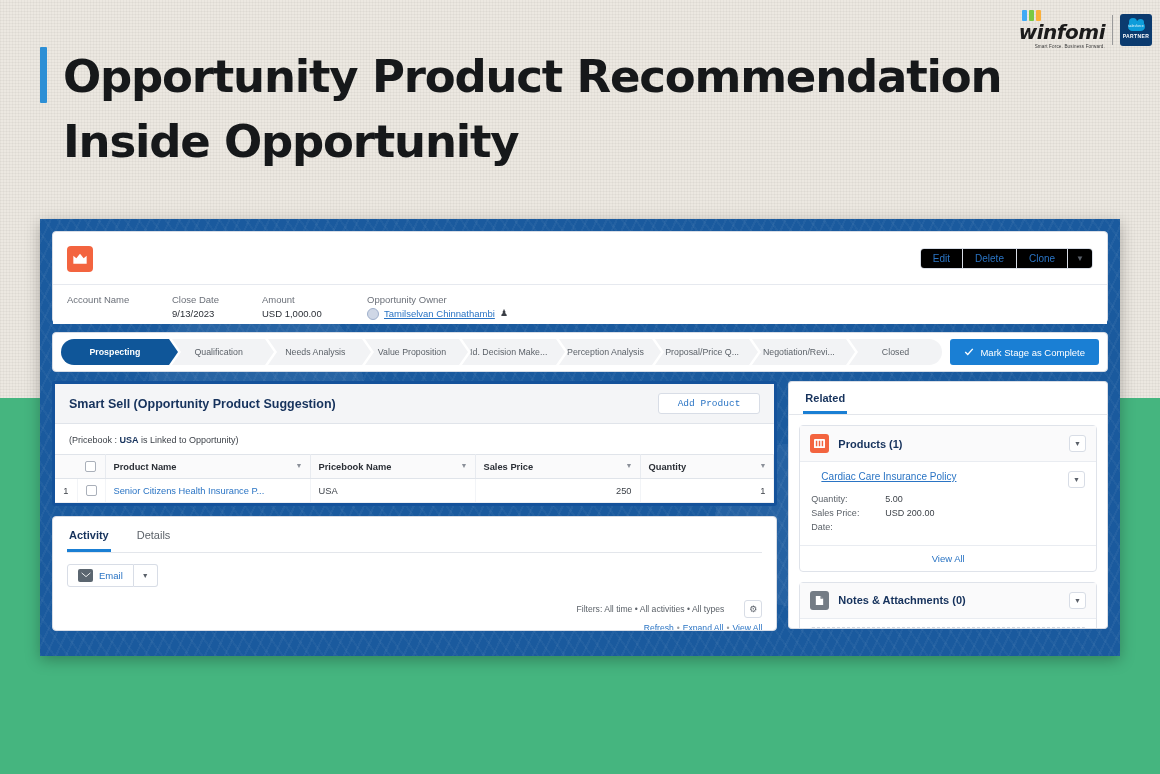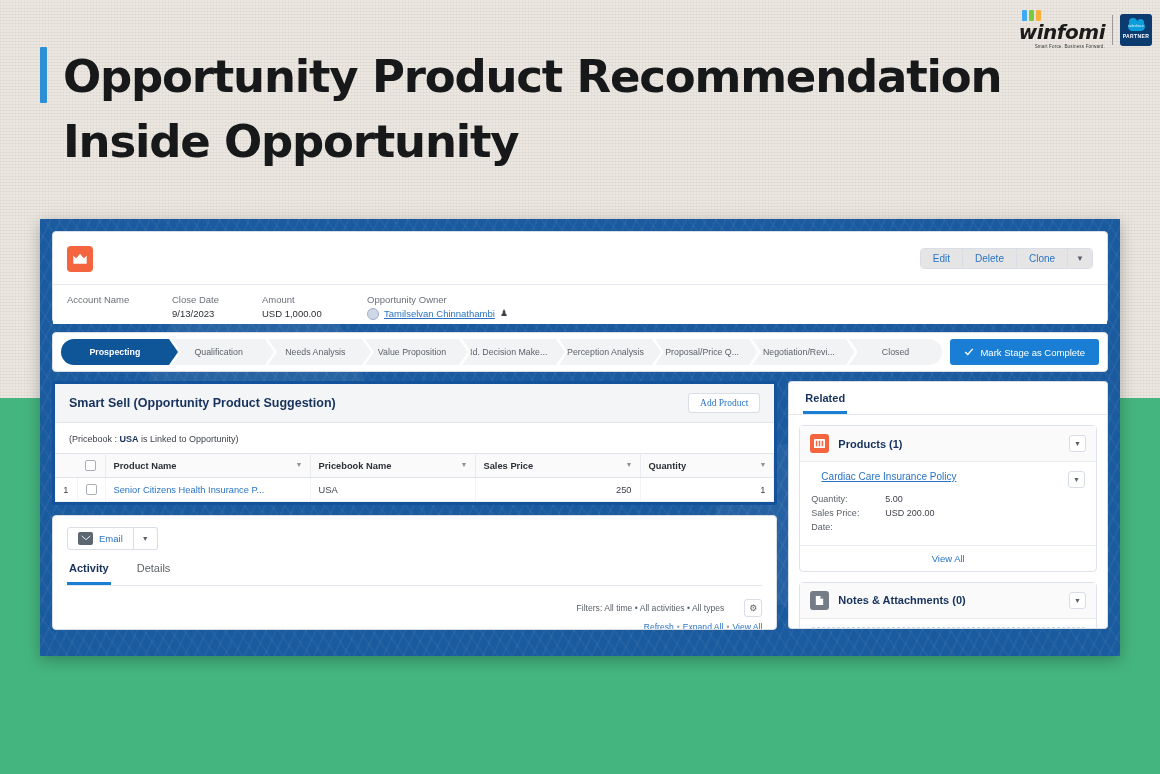--- a/index.html
+++ b/index.html
@@ -82,21 +82,21 @@
   #rh-left { display:flex; align-items:center; gap:11px; }
   .crown-icon {
     width:26px; height:26px; border-radius:4px; background:#f3643f;
     display:flex; align-items:center; justify-content:center;
   }
   .crown-icon svg { width:16px; height:14px; }
   .rh-obj { font-size:10px; color:#6b7079; line-height:1.3; }
   .rh-name { font-size:15.5px; font-weight:700; color:#16325c; letter-spacing:-.2px; }
   #rh-actions { display:flex; align-items:stretch; border:1px solid #d8dde6; border-radius:4px; overflow:hidden; height:21px; }
   #rh-actions button {
-    background:#e5e5e5; border:0; border-right:1px solid #d8dde6;
+    background:#000000; border:0; border-right:1px solid #d8dde6;
     font-family:inherit; font-size:10px; color:#2a74c4; padding:0 12px; cursor:pointer;
   }
   #rh-actions button:last-child { border-right:0; padding:0 8px; color:#5a6069; font-size:8px; }
   #rh-fields { display:flex; border-top:1px solid #e6e9ef; padding:9px 14px; gap:0; background:#fff; height:40px;}
   .rh-field { font-size:9.5px; }
   .rh-field .lbl { color:#6b7079; margin-bottom:3px; }
   .rh-field .val { color:#2b2f36; }
   .owner-row { display:flex; align-items:flex-start; gap:5px; }
   .owner-ava { width:12px; height:12px; border-radius:50%; background:#cfd7e6; border:1px solid #9fb0cc; }
   .owner-link { color:#2a74c4; text-decoration:underline; }
@@ -139,21 +139,21 @@
   #smart-sell {
     background:#fff; border:3px solid #14529b; border-radius:3px;
   }
   #ss-head {
     display:flex; align-items:center; justify-content:space-between;
     background:#f4f5f7; padding:9px 14px; border-bottom:1px solid #e0e4ea;
   }
   #ss-title { font-size:12.5px; font-weight:700; color:#16325c; }
   #add-product {
     background:#fff; border:1px solid #d8dde6; border-radius:3px;
-    font-family:Liberation Serif, serif; font-size:9.5px; color:#2a74c4; padding:4px 11px; cursor:pointer;
+    font-family:Liberation Mono, monospace; font-size:9.5px; color:#2a74c4; padding:4px 19px; cursor:pointer;
   }
   #ss-pricebook { font-size:9px; color:#3e434a; padding:11px 14px 9px 14px; }
   #ss-pricebook b { color:#16325c; }
   table.ss-table { width:100%; border-collapse:collapse; }
   table.ss-table th {
     background:#fafafb; border-top:1px solid #e0e4ea; border-bottom:1px solid #e0e4ea;
     border-right:1px solid #e8ebf0;
     font-size:9.3px; color:#2b2f36; font-weight:700; text-align:left;
     padding:6px 8px; position:relative; height:22px;
   }
@@ -338,35 +338,35 @@
                 <td><a class="prodlink" href="#">Senior Citizens Health Insurance P...</a></td>
                 <td>USA</td>
                 <td class="num">250</td>
                 <td class="num">1</td>
               </tr>
             </tbody>
           </table>
         </div>
 
         <div id="activity-card">
+          <div id="act-tabs">
+            <div class="act-tab active">Activity</div>
+            <div class="act-tab">Details</div>
+          </div>
           <div id="email-btn-row">
             <div id="email-btn">
               <span class="env-icon">
                 <svg viewBox="0 0 16 12">
                     <rect x="0" y="0" width="16" height="12" fill="#5b6670"></rect>
                     <path d="M1 1l7 6 7-6" stroke="#fff" stroke-width="1.4" fill="none"></path>
                   </svg>
               </span>
               <span id="email-label">Email</span>
             </div>
             <div id="email-caret">▼</div>
-          </div>
-          <div id="act-tabs">
-            <div class="act-tab active">Activity</div>
-            <div class="act-tab">Details</div>
           </div>
           <div id="filters-row">
             <div id="filters-text">Filters: All time • All activities • All types</div>
             <div id="filter-gear">⚙</div>
           </div>
           <div id="links-row">
             <a href="#">Refresh</a><span class="sep">•</span><a href="#">Expand All</a><span class="sep">•</span><a href="#">View All</a>
           </div>
         </div>
 

